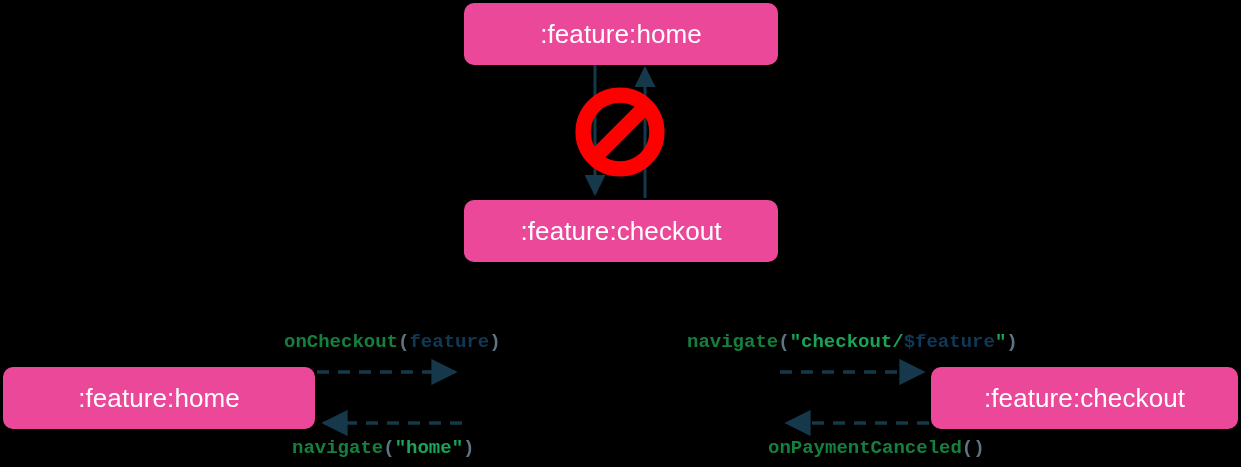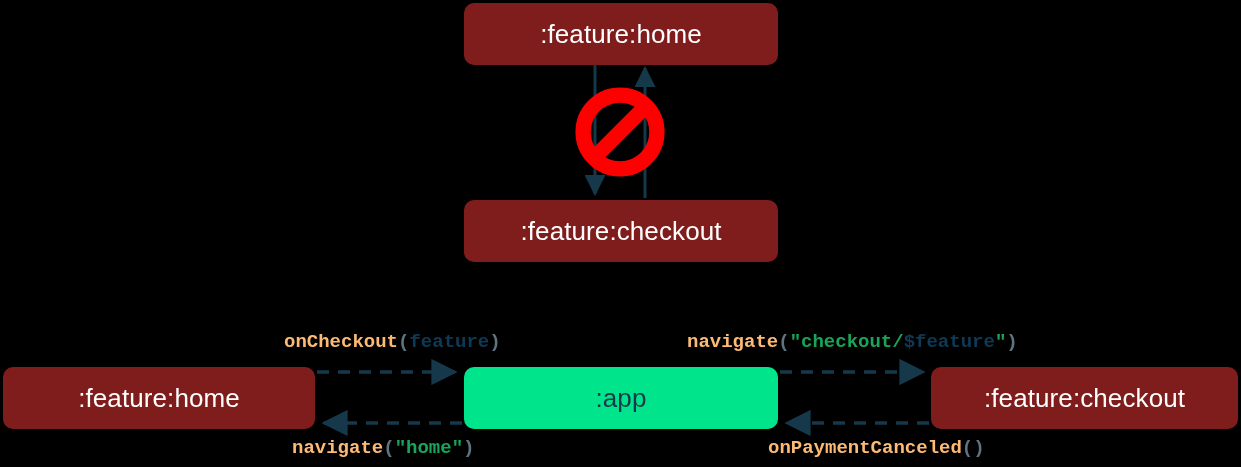--- a/index.html
+++ b/index.html
@@ -24,21 +24,21 @@
     display: flex;
     align-items: center;
     justify-content: center;
     font-family: "Liberation Sans", sans-serif;
     font-size: 26px;
     letter-spacing: 0.1px;
     white-space: nowrap;
     user-select: none;
   }
   .node-feature {
-    background: #7f1d1d;
+    background: #ec4899;
     color: #FFFFFF;
   }
   .node-app {
     background: #00E58B;
     color: #16384B;
   }
 
   
   #node-home-top     { left: 464px; top: 3px;   width: 314px; height: 62px; }
   #node-checkout-top { left: 464px; top: 200px; width: 314px; height: 62px; }
@@ -70,21 +70,21 @@
   
   .edge-label {
     position: absolute;
     font-family: "Liberation Mono", monospace;
     font-size: 19px;
     font-weight: bold;
     white-space: nowrap;
     user-select: none;
     color: #0E3A57;
   }
-  .tok-fn     { color: #fdba74; font-weight: bold; }
+  .tok-fn     { color: #15803d; font-weight: bold; }
   .tok-ident  { color: #0E3A57; font-weight: bold; }
   .tok-paren  { color: #5F7480; font-weight: bold; }
   .tok-str    { color: #18A558; font-weight: bold; }
 
   #label-on-checkout     { left: 284px; top: 331px; }
   #label-navigate-co     { left: 687px; top: 331px; }
   #label-navigate-home   { left: 292px; top: 437px; }
   #label-on-cancel       { left: 740px; top: 437px; margin-left: 28px; }
 </style>
 </head>
@@ -121,23 +121,20 @@
 
   <svg id="no-entry-badge" viewBox="0 0 100 100" xmlns="http://www.w3.org/2000/svg">
     <circle cx="50" cy="50" r="41" fill="none" stroke="#FF0000" stroke-width="17"></circle>
     <line x1="21" y1="79" x2="79" y2="21" stroke="#FF0000" stroke-width="17"></line>
   </svg>
 
   <div class="node node-feature" id="node-home-bottom">
     <span>:feature:home</span>
   </div>
 
-  <div class="node node-app" id="node-app">
-    <span>:app</span>
-  </div>
 
   <div class="node node-feature" id="node-checkout-bottom">
     <span>:feature:checkout</span>
   </div>
 
   <svg class="edge-layer" viewBox="0 0 1241 467" xmlns="http://www.w3.org/2000/svg">
 
     <g>
       <line x1="317" y1="372" x2="455" y2="372" stroke="#16384B" stroke-width="3.5" stroke-dasharray="12 9" marker-end="url(#arrow-dashed)"></line>
     </g>

